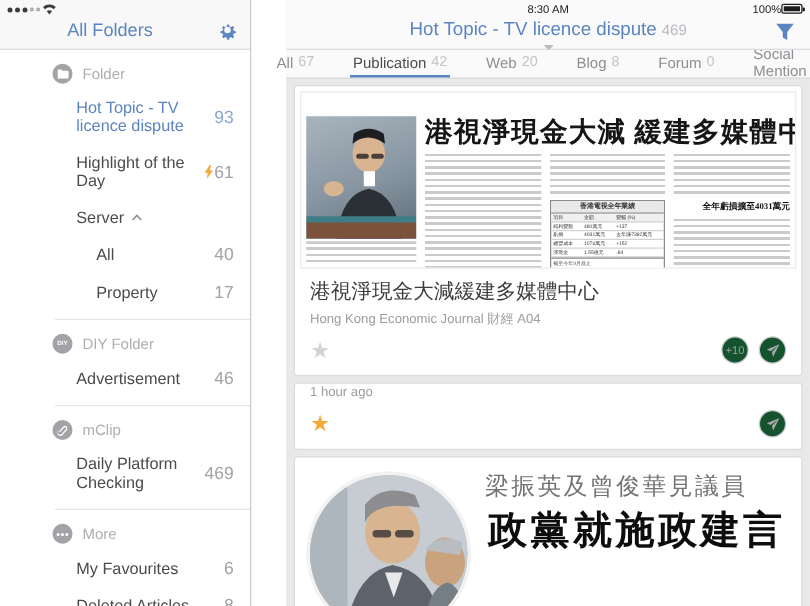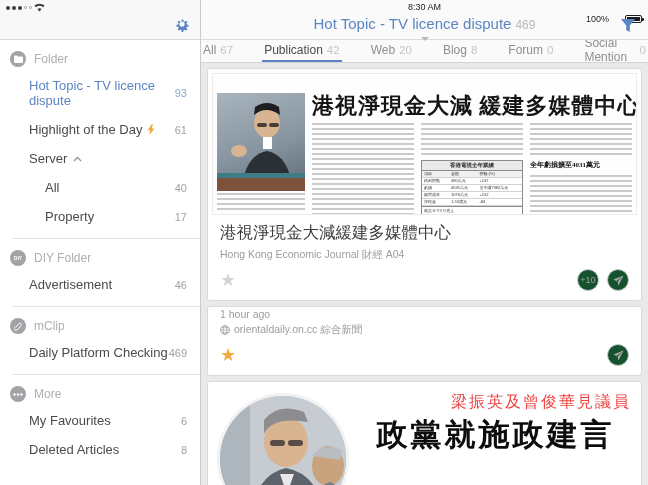--- a/index.html
+++ b/index.html
@@ -8,37 +8,37 @@
   .app { display:flex; width:648px; height:485px; }
 
   
   .sidebar { width:201px; min-width:201px; background:#fff; border-right:1px solid #c9c9ce; display:flex; flex-direction:column; }
   .side-head { height:40px; background:#f8f8f9; border-bottom:1px solid #dcdce0; position:relative; }
   .sig { position:absolute; top:3px; left:6px; display:flex; align-items:center; gap:2px; }
   .sig .d { width:4px; height:4px; border-radius:50%; background:#3c3c3e; }
   .sig .d.o { background:transparent; border:1px solid #9a9a9e; width:3px; height:3px; }
   .side-title { position:absolute; top:17px; left:0; width:176px; text-align:center; font-size:14.5px; color:#5b85c0; }
   .gear { position:absolute; top:15px; right:9px; width:18px; height:18px; cursor:pointer; }
-  .side-body { flex:1; overflow:hidden; padding-top:2px; }
+  .side-body { flex:1; overflow:hidden; padding-top:2px;margin-left:32px; }
   .sect { display:flex; align-items:center; gap:8px; color:#aeaeb3; font-size:12px; padding:9px 12px 4px 10px; }
   .disc { width:16px; height:16px; border-radius:50%; background:#a2a2a7; color:#fff; display:flex; align-items:center; justify-content:center; flex:0 0 16px; }
   .item { display:flex; align-items:center; padding:7px 13px 7px 29px; font-size:13px; color:#4b4b4f; cursor:pointer; }
-  .item .count { margin-left:auto; font-size:11px; color:#a2a2a7; }
+  .item .count { margin-left:auto; font-size:14px; color:#a2a2a7; }
   .item.sel { color:#5b85c0; }
   .item.sel .count { color:#8aa7d2; }
   .item.ind { padding-left:45px; }
   .bolt { margin-left:5px; display:inline-flex; }
   .chev-up { margin-left:6px; display:inline-flex; }
   .divider { height:1px; background:#e4e4e8; margin:7px 0 2px 12px; }
 
   
-  .main { flex:1; min-width:0; display:flex; flex-direction:column; background:#e9e9ea; }
+  .main { flex:1; min-width:0; display:flex; flex-direction:column; background:#e9e9ea;margin-left:28px; }
   .main-head { height:40px; background:#fafafb; border-bottom:1px solid #dcdce0; position:relative; }
   .stat-time { position:absolute; top:2px; left:0; right:0; text-align:center; font-size:9px; color:#1c1c1e; }
-  .batt-wrap { position:absolute; top:14px; right:6px; display:flex; align-items:center; gap:16px; font-size:9px; color:#1c1c1e; }
+  .batt-wrap { position:absolute; top:2px; right:6px; display:flex; align-items:center; gap:0; font-size:9px; color:#1c1c1e; }
   .batt { width:17px; height:8px; border:1px solid #1c1c1e; border-radius:2px; position:relative; }
   .batt:after { content:""; position:absolute; right:-3px; top:1.5px; width:2px; height:3px; background:#1c1c1e; border-radius:0 1px 1px 0; }
   .batt i { position:absolute; inset:1px; background:#1c1c1e; }
   .main-title-row { position:absolute; top:15px; left:0; right:0; text-align:center; }
   .main-title { font-size:15px; color:#5b85c0; }
   .main-count { font-size:12px; color:#b9b9be; margin-left:4px; }
   .title-caret { position:absolute; top:34px; left:0; right:0; text-align:center; line-height:4px; }
   .funnel { position:absolute; top:18px; right:12px; width:16px; height:16px; cursor:pointer; }
 
   .tabs { height:23px; background:#fafafb; border-bottom:1px solid #d4d4d8; display:flex; justify-content:center; align-items:stretch; gap:27px; font-size:12px; }
@@ -59,37 +59,37 @@
   .clip-cols { flex:1; display:flex; gap:7px; margin-top:4px; }
   .clip-col { flex:1; min-width:0; display:flex; flex-direction:column; gap:3px; }
   .tx { flex:1; background:repeating-linear-gradient(to bottom,#b9b9b9 0 2px,transparent 2px 5px); opacity:.75; }
   .tx.short { flex:0 0 34px; }
   .news-table { border:1px solid #8b8b8b; font-size:4px; line-height:6px; color:#333; background:#fff; flex:0 0 auto; }
   .news-table .tt { text-align:center; font-weight:bold; font-size:5.5px; line-height:9px; border-bottom:1px solid #8b8b8b; background:#e9e9e9; }
   .news-table table { width:100%; border-collapse:collapse; }
   .news-table th,.news-table td { border-bottom:1px solid #d2d2d2; padding:0 2px; font-weight:normal; text-align:left; }
   .news-table th { background:#f0f0f0; }
   .news-table .ft { font-size:4px; padding:1px 2px; color:#555; border-top:1px solid #8b8b8b; }
-  .clip-subhead { font-family:"Liberation Serif","DejaVu Serif",serif; font-weight:bold; font-size:7px; text-align:left; color:#111; flex:0 0 auto; margin-bottom:2px; }
+  .clip-subhead { font-family:"Liberation Serif","DejaVu Serif",serif; font-weight:bold; font-size:7px; text-align:right; color:#111; flex:0 0 auto; margin-bottom:2px; }
 
   .card-title { font-size:16.5px; color:#3c3c3e; padding:7px 12px 2px; white-space:nowrap; overflow:hidden; }
   .card-title.read { color:#a3a3a8; }
   .meta-row { display:flex; align-items:center; gap:4px; font-size:10.5px; color:#9c9ca1; padding:1px 12px; }
   .src-row { font-size:10.5px; color:#9c9ca1; padding:2px 12px 0; display:flex; align-items:center; gap:4px; }
   .card-foot { display:flex; align-items:center; padding:7px 12px 9px; }
   .star { font-size:18px; line-height:18px; color:#d4d4d8; cursor:pointer; }
   .star.on { color:#f6a93b; }
   .foot-right { margin-left:auto; display:flex; align-items:center; gap:8px; }
   .pill { width:22px; height:22px; border-radius:50%; border:1px solid #c9c9cd; color:#9c9ca1; font-size:9px; display:flex; align-items:center; justify-content:center; cursor:pointer; background:#14532d; }
 
   
   .card3 { height:170px; position:relative; overflow:hidden; padding:10px 10px 0 10px; }
   .c3-photo { position:absolute; left:12px; top:14px; width:126px; height:126px; border-radius:50%; overflow:hidden; background:linear-gradient(150deg,#cfd4d8 0%,#aab3ba 50%,#7e8890 100%); box-shadow:0 0 0 3px #f2f2f2; }
   .c3-right { margin-left:142px; }
-  .c3-h1 { font-family:"Liberation Serif","DejaVu Serif",serif; font-size:16px; color:#ef4444; text-align:right; letter-spacing:2px; white-space:nowrap; }
+  .c3-h1 { font-family:"Liberation Serif","DejaVu Serif",serif; font-size:19px; color:#737373; text-align:left; letter-spacing:2px; white-space:nowrap; }
   .c3-h2 { font-family:"Liberation Serif","DejaVu Serif",serif; font-size:31px; font-weight:bold; color:#0d0d0d; text-align:center; letter-spacing:3px; white-space:nowrap; margin-top:1px; }
 
   svg { display:block; }
 </style>
 </head>
 <body>
 
 <div class="app">
 
   <div class="sidebar">
@@ -97,20 +97,21 @@
       <div class="sig">
         <span class="d"></span>
           <span class="d"></span>
           <span class="d"></span>
           <span class="d o"></span>
           <span class="d o"></span>
         <svg width="11" height="9" viewBox="0 0 11 9">
             <path d="M5.5 8.6 7.6 6a3.4 3.4 0 0 0-4.2 0zM1.9 4.3a5.7 5.7 0 0 1 7.2 0L10.6 2.5a8 8 0 0 0-10.2 0z" fill="#3c3c3e"></path>
           </svg>
       </div>
+      <div class="side-title">All Folders</div>
       <svg class="gear" viewBox="0 0 24 24">
           <path fill="#5b85c0" d="M12 8.5A3.5 3.5 0 1 0 12 15.5 3.5 3.5 0 0 0 12 8.5zm9 5-.1 1.8-2.3.5a7 7 0 0 1-.7 1.6l1.3 2-1.5 1.4-2-1.3a7 7 0 0 1-1.6.7l-.4 2.3h-2l-.5-2.3a7 7 0 0 1-1.6-.7l-2 1.3-1.4-1.4 1.3-2a7 7 0 0 1-.7-1.6l-2.3-.5v-2l2.3-.5a7 7 0 0 1 .7-1.6l-1.3-2 1.4-1.4 2 1.3a7 7 0 0 1 1.6-.7l.5-2.3h2l.4 2.3a7 7 0 0 1 1.6.7l2-1.3 1.5 1.4-1.3 2a7 7 0 0 1 .7 1.6z"></path>
           <circle cx="12" cy="12" r="2" fill="#f8f8f9"></circle>
         </svg>
     </div>
 
     <div class="side-body">
 
       <div class="sect">
         <span class="disc">
@@ -336,28 +337,20 @@
                 </svg>
             </span>
           </span>
         </div>
       </div>
 
       <div class="card">
         <div class="meta-row">
           <span>1 hour ago</span>
         </div>
-        <div class="src-row">
-          <svg width="10" height="10" viewBox="0 0 12 12">
-              <circle cx="6" cy="6" r="5.3" fill="none" stroke="#9c9ca1" stroke-width="1"></circle>
-              <ellipse cx="6" cy="6" rx="2.4" ry="5.3" fill="none" stroke="#9c9ca1" stroke-width=".8"></ellipse>
-              <path d="M.7 6h10.6M1.5 3.2h9M1.5 8.8h9" stroke="#9c9ca1" stroke-width=".8"></path>
-            </svg>
-          <span>orientaldaily.on.cc 綜合新聞</span>
-        </div>
         <div class="card-foot">
           <span class="star on">★</span>
           <span class="foot-right">
             <span class="pill">
               <svg width="11" height="11" viewBox="0 0 12 12">
                   <path fill="#a8a8ad" d="M11.5.5 0.5 5l3.3 1.6L10 2 5 7.3l.9 4.2z"></path>
                 </svg>
             </span>
           </span>
         </div>

